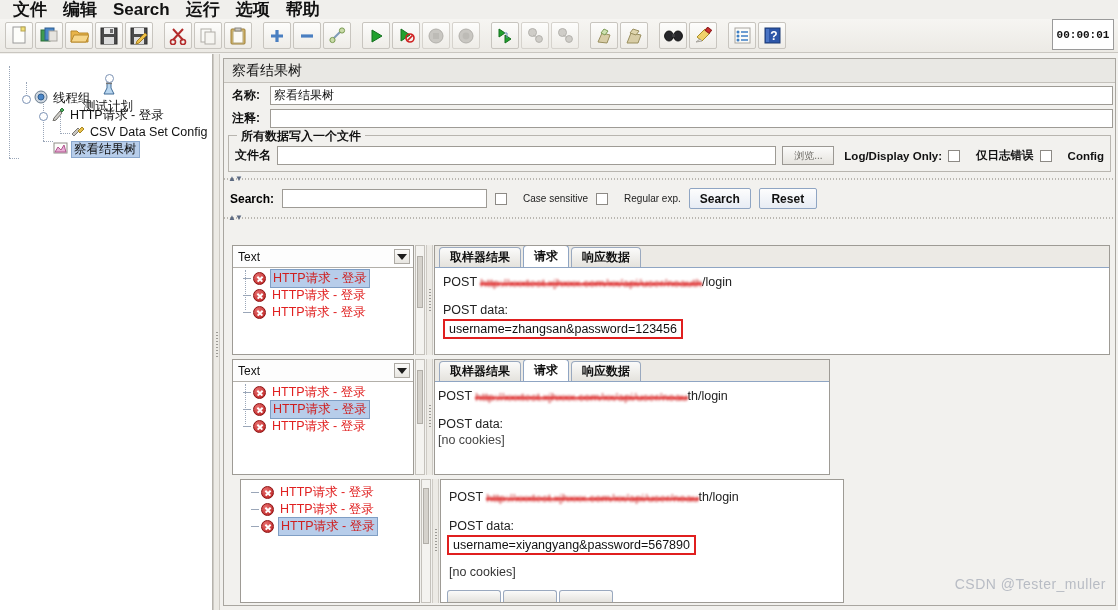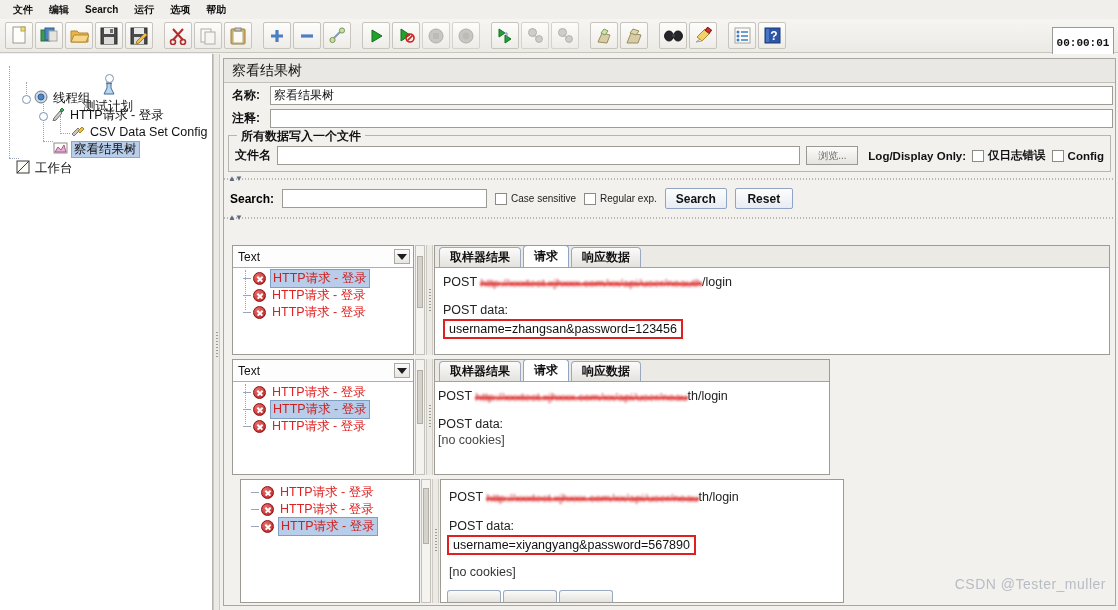--- a/index.html
+++ b/index.html
@@ -14,21 +14,21 @@
   }
   #app { position: relative; width: 1118px; height: 610px; background: #f2f1ee; }
 
   
   .menubar {
     position: absolute; top: 0; left: 0; width: 1118px; height: 19px;
     background: #f0efec;
     display: flex; align-items: center; padding-left: 6px; gap: 2px;
   }
   .menuitem {
-    font-size: 10px; font-weight: bold; color: #111;
+    font-size: 17px; font-weight: bold; color: #111;
     padding: 1px 7px; line-height: 16px; white-space: nowrap;
   }
 
   
   .toolbar {
     position: absolute; top: 19px; left: 0; width: 1118px; height: 34px;
     background: linear-gradient(#f6f5f2, #eceae5);
     border-bottom: 1px solid #c9c6c0;
     display: flex; align-items: center; padding-left: 4px;
   }
@@ -36,21 +36,21 @@
     width: 28px; height: 27px; margin: 0 1px;
     border: 1px solid #c8c5bf; border-radius: 2px;
     background: linear-gradient(#fdfdfc, #eeece7);
     display: flex; align-items: center; justify-content: center;
     position: relative;
   }
   .tbtn.flat { border-color: #d6d3cd; }
   .tbtn svg { display: block; }
   .tbsep { width: 9px; height: 27px; }
   .timer {
-    position: absolute; right: 4px; top: 8px;
+    position: absolute; right: 4px; top: 0;
     width: 62px; height: 31px;
     border: 1px solid #9a9a9a; background: #ffffff;
     font-family: "Liberation Mono", "DejaVu Sans Mono", monospace;
     font-size: 11px; font-weight: bold;
     display: flex; align-items: center; justify-content: center;
     color: #111;
   }
 
   
   .leftpanel {
@@ -116,21 +116,21 @@
   .browsebtn {
     width: 52px; height: 19px; border: 1px solid #9b9893;
     background: linear-gradient(#fbfbfa, #e6e4df);
     font-size: 10px; color: #6f6d68; display: flex; align-items: center; justify-content: center;
   }
   .logonly { font-size: 11.5px; font-weight: bold; color: #111; margin-left: 4px; white-space: nowrap; }
   .cbox {
     width: 12px; height: 12px; border: 1px solid #8d8a85; background: #fff;
     display: inline-block; flex: none;
   }
-  .cbwrap { display: flex; align-items: center; gap: 4px; white-space: nowrap; }
+  .cbwrap { display: flex; align-items: center; gap: 16px; white-space: nowrap; }
   .cblabel { font-size: 11.5px; font-weight: bold; color: #111; }
 
   .divider {
     height: 8px; margin-top: 3px;
     background: repeating-linear-gradient(90deg, #b9b6b0 0 1px, transparent 1px 3px);
     background-position: 0 3px; background-repeat: repeat-x; background-size: 3px 2px;
     position: relative;
   }
   .divider .arrows { position: absolute; left: 4px; top: 0px; font-size: 8px; color: #5c6a82; line-height: 8px; letter-spacing: -1px;}
 
@@ -495,29 +495,20 @@
     <div class="treerow" style="padding-left:53px;">
       <span style="margin:0 3px 0 0;">
         <svg width="15" height="14">
             <rect x="1" y="2" width="13" height="10" fill="#fdfdfa" stroke="#8f8d88"></rect>
             <path d="M2 11l3-5 3 3 3-5 2 7z" fill="#e9aed6" stroke="#b0558f"></path>
           </svg>
       </span>
       <span class="tlabel sel">察看结果树</span>
     </div>
 
-    <div class="treerow" style="padding-left:12px; margin-top:2px;">
-      <span style="margin:0 3px 0 4px;">
-        <svg width="14" height="14">
-            <rect x="1" y="1" width="12" height="12" fill="#fbfbf8" stroke="#3a3a3a"></rect>
-            <path d="M1 13L13 1" stroke="#3a3a3a"></path>
-          </svg>
-      </span>
-      <span class="tlabel">工作台</span>
-    </div>
   </div>
 
   <div class="vsplit-left">
     <div class="dots"></div>
   </div>
 
   <div class="rightpanel">
     <div class="card" style="height:548px;">
 
       <div class="cardtitle">察看结果树</div>

